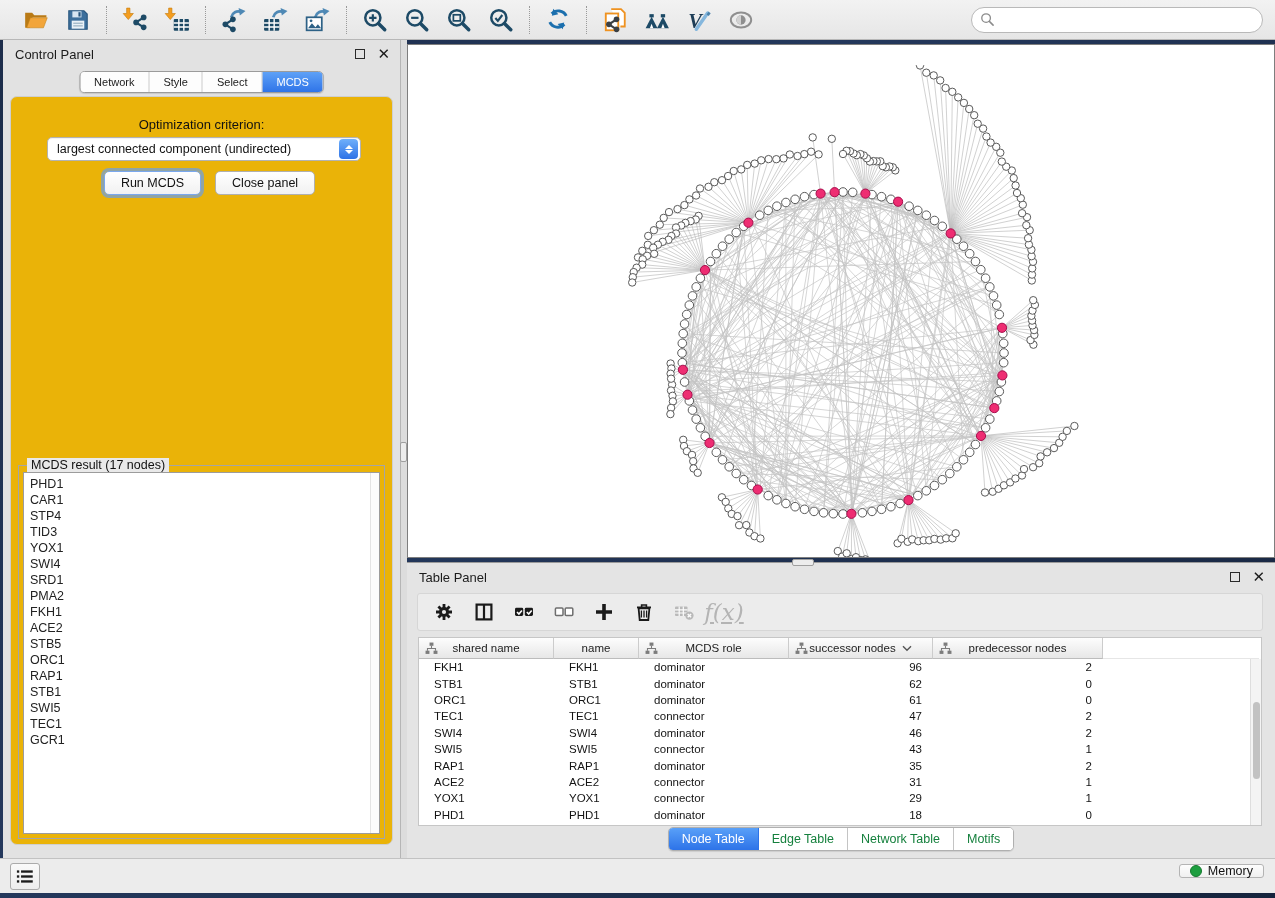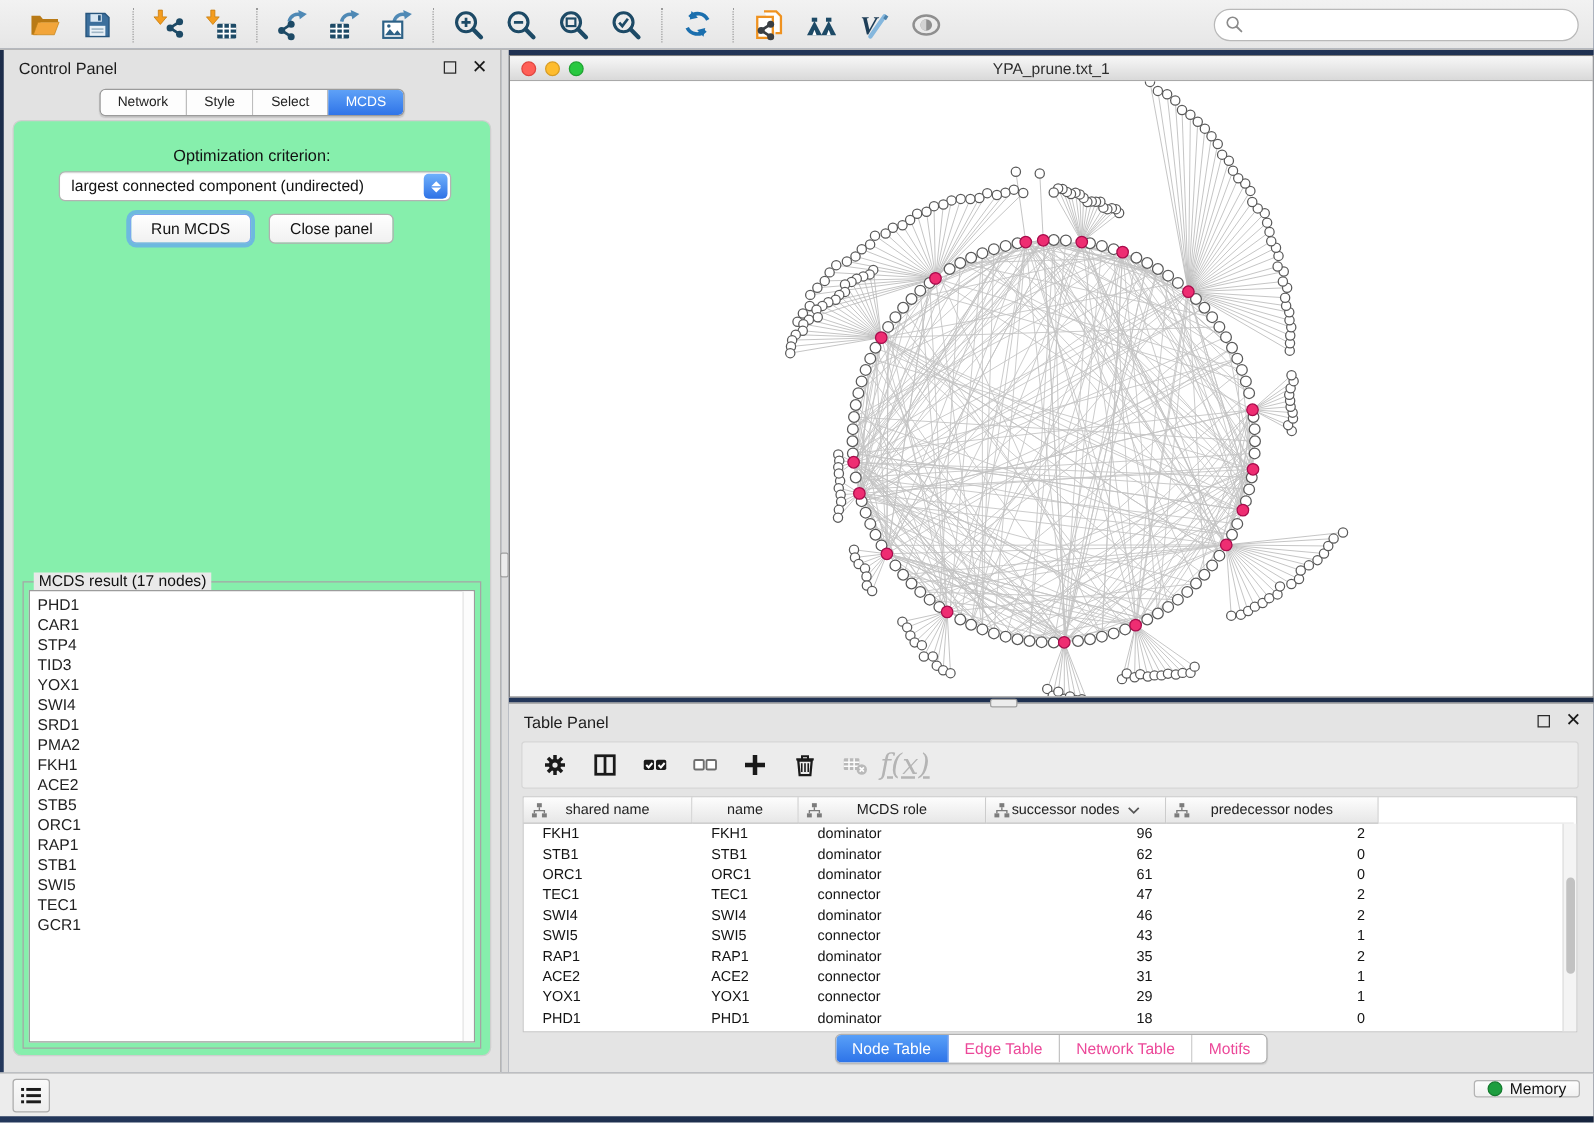--- a/index.html
+++ b/index.html
@@ -59,21 +59,21 @@
     padding:4px 14px; font-size:11px; color:#222; background:#fdfdfd;
     border-right:1px solid #bdbdbd; cursor:pointer; white-space:nowrap;
   }
   .seg:last-child { border-right:none; }
   .seg.active {
     background:linear-gradient(#5ea1f7,#2f74e8); color:#fff; border-right-color:#2f74e8;
   }
 
   .cp-card {
     position:absolute; left:7px; right:7px; top:56px; bottom:13px;
-    background:#86efac; border:1px solid #cfcfcf; border-radius:7px;
+    background:#eab308; border:1px solid #cfcfcf; border-radius:7px;
   }
   .opt-label { text-align:center; margin-top:20px; font-size:13px; color:#111; }
   .criterion-select {
     position:absolute; left:36px; top:40px; width:314px; height:24px;
     background:#fff; border:1px solid #b3b3b3; border-radius:5px;
     display:flex; align-items:center; cursor:pointer;
     box-shadow:inset 0 1px 1px rgba(0,0,0,.06);
   }
   .criterion-select .val { flex:1; padding-left:9px; font-size:12.5px; color:#111; white-space:nowrap; }
   .select-stepper {
@@ -189,21 +189,21 @@
   }
 
   .tp-tabs {
     position:absolute; left:0; right:0; bottom:7px; display:flex; justify-content:center;
   }
   .tp-tabs-group {
     display:flex; border:1px solid #b0b0b0; border-radius:5px; overflow:hidden;
     background:#fff; box-shadow:0 1px 1px rgba(0,0,0,.1);
   }
   .tp-tab {
-    padding:4px 13px; font-size:12.5px; color:#ec4899; background:#fff;
+    padding:4px 13px; font-size:12.5px; color:#15803d; background:#fff;
     border-right:1px solid #c4c4c4; cursor:pointer;
   }
   .tp-tab:last-child { border-right:none; }
   .tp-tab.active { background:linear-gradient(#59a0f8,#2d73e8); color:#fff; border-right-color:#2d73e8; }
 
   
   .statusbar {
     position:absolute; left:0; top:858px; width:1275px; height:35px;
     background:#ececec; border-top:1px solid #c2c2c2;
   }
@@ -464,28 +464,20 @@
     </div>
   </div>
 
   <div class="v-split">
     <div class="handle"></div>
   </div>
 
   <div class="right-col">
 
     <div class="net-window">
-      <div class="net-titlebar">
-        <span class="lights">
-          <span class="light red"></span>
-          <span class="light yellow"></span>
-          <span class="light green"></span>
-        </span>
-        <span>YPA_prune.txt_1</span>
-      </div>
       <div class="net-canvas">
         <svg id="graph-svg" width="866" height="492" viewBox="0 0 866 492">
             <g stroke="#b0b0b0" stroke-width="0.7" opacity="0.75">
               <line x1="340.4" y1="157.7" x2="585.5" y2="230.9"></line>
               <line x1="340.4" y1="157.7" x2="593.4" y2="317.0"></line>
               <line x1="340.4" y1="157.7" x2="377.9" y2="438.5"></line>
               <line x1="340.4" y1="157.7" x2="275.2" y2="307.4"></line>
               <line x1="340.4" y1="157.7" x2="302.5" y2="196.5"></line>
               <line x1="340.4" y1="157.7" x2="278.7" y2="249.5"></line>
               <line x1="340.4" y1="157.7" x2="454.4" y2="128.2"></line>

